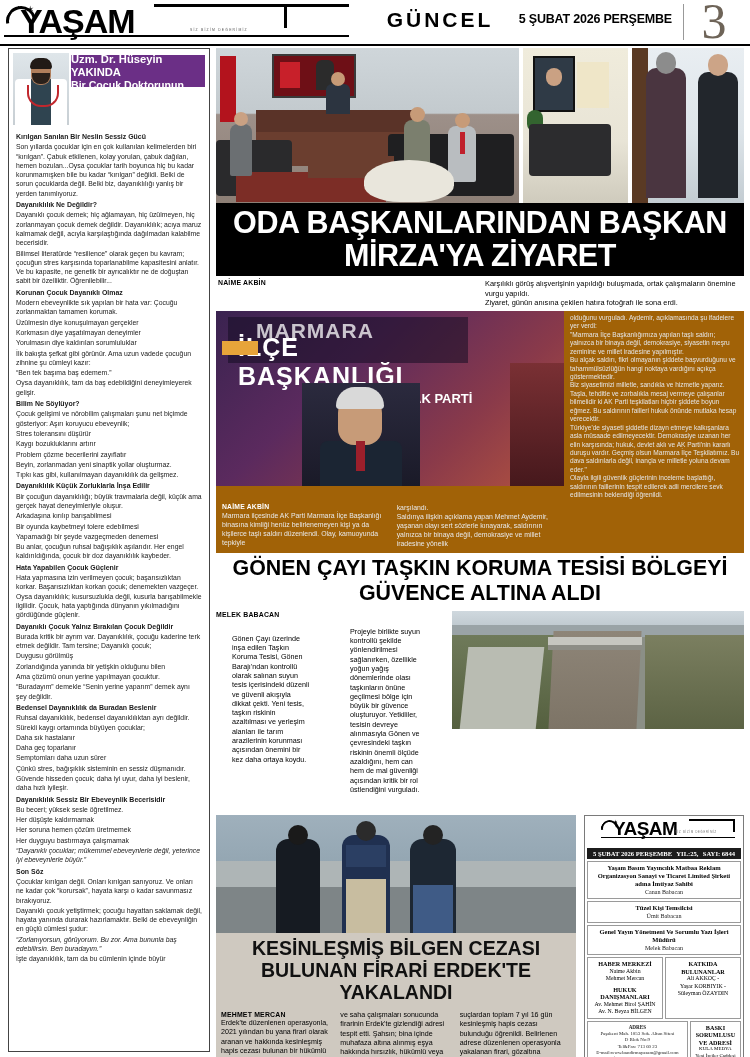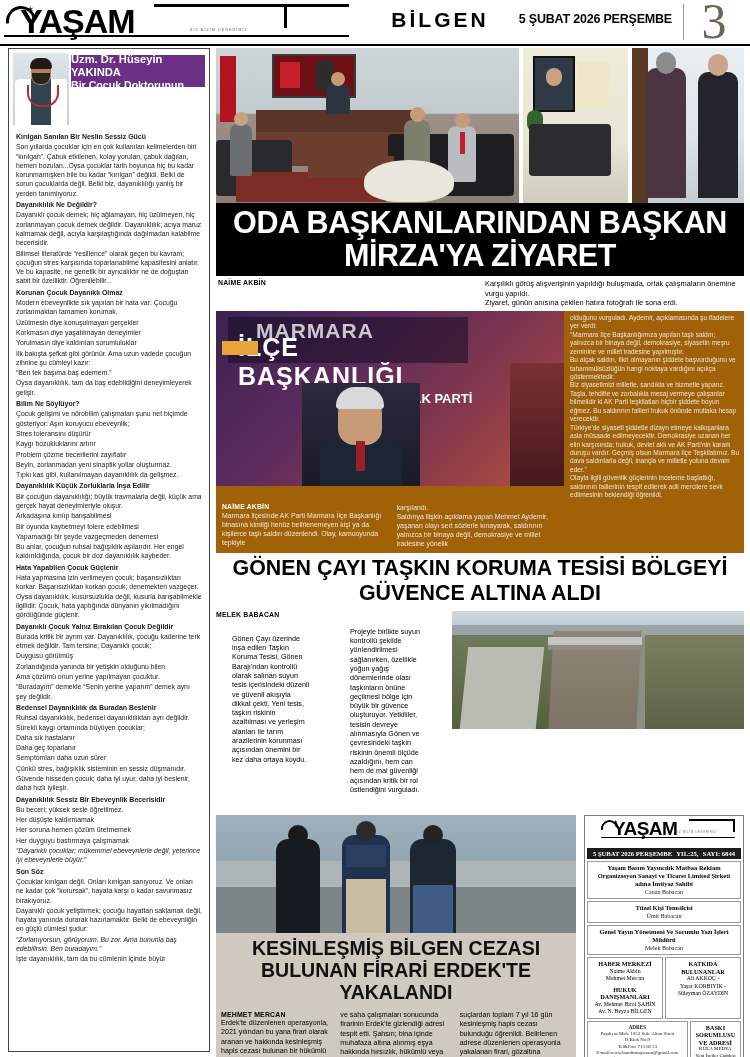--- a/index.html
+++ b/index.html
@@ -202,21 +202,21 @@
   <div class="masthead">
     <div class="mast-logo">
       <div class="swoosh"></div>
       <div class="star">✶</div>
       <div class="bar1"></div>
       <div class="bar2"></div>
       <div class="bar3"></div>
       <div class="word">YAŞAM</div>
       <div class="sub">SİZ  BİZİM  DEĞERİMİZ</div>
     </div>
-    <div class="mast-section">BİLGEN</div>
+    <div class="mast-section">GÜNCEL</div>
     <div class="mast-date">5 ŞUBAT 2026 PERŞEMBE</div>
     <div class="mast-vline"></div>
     <div class="mast-pageno">3</div>
   </div>
 
   <div class="leftcol">
     <div class="col-head">
       <div class="doc-photo">
         <div class="coat"></div>
           <div class="torso"></div>

